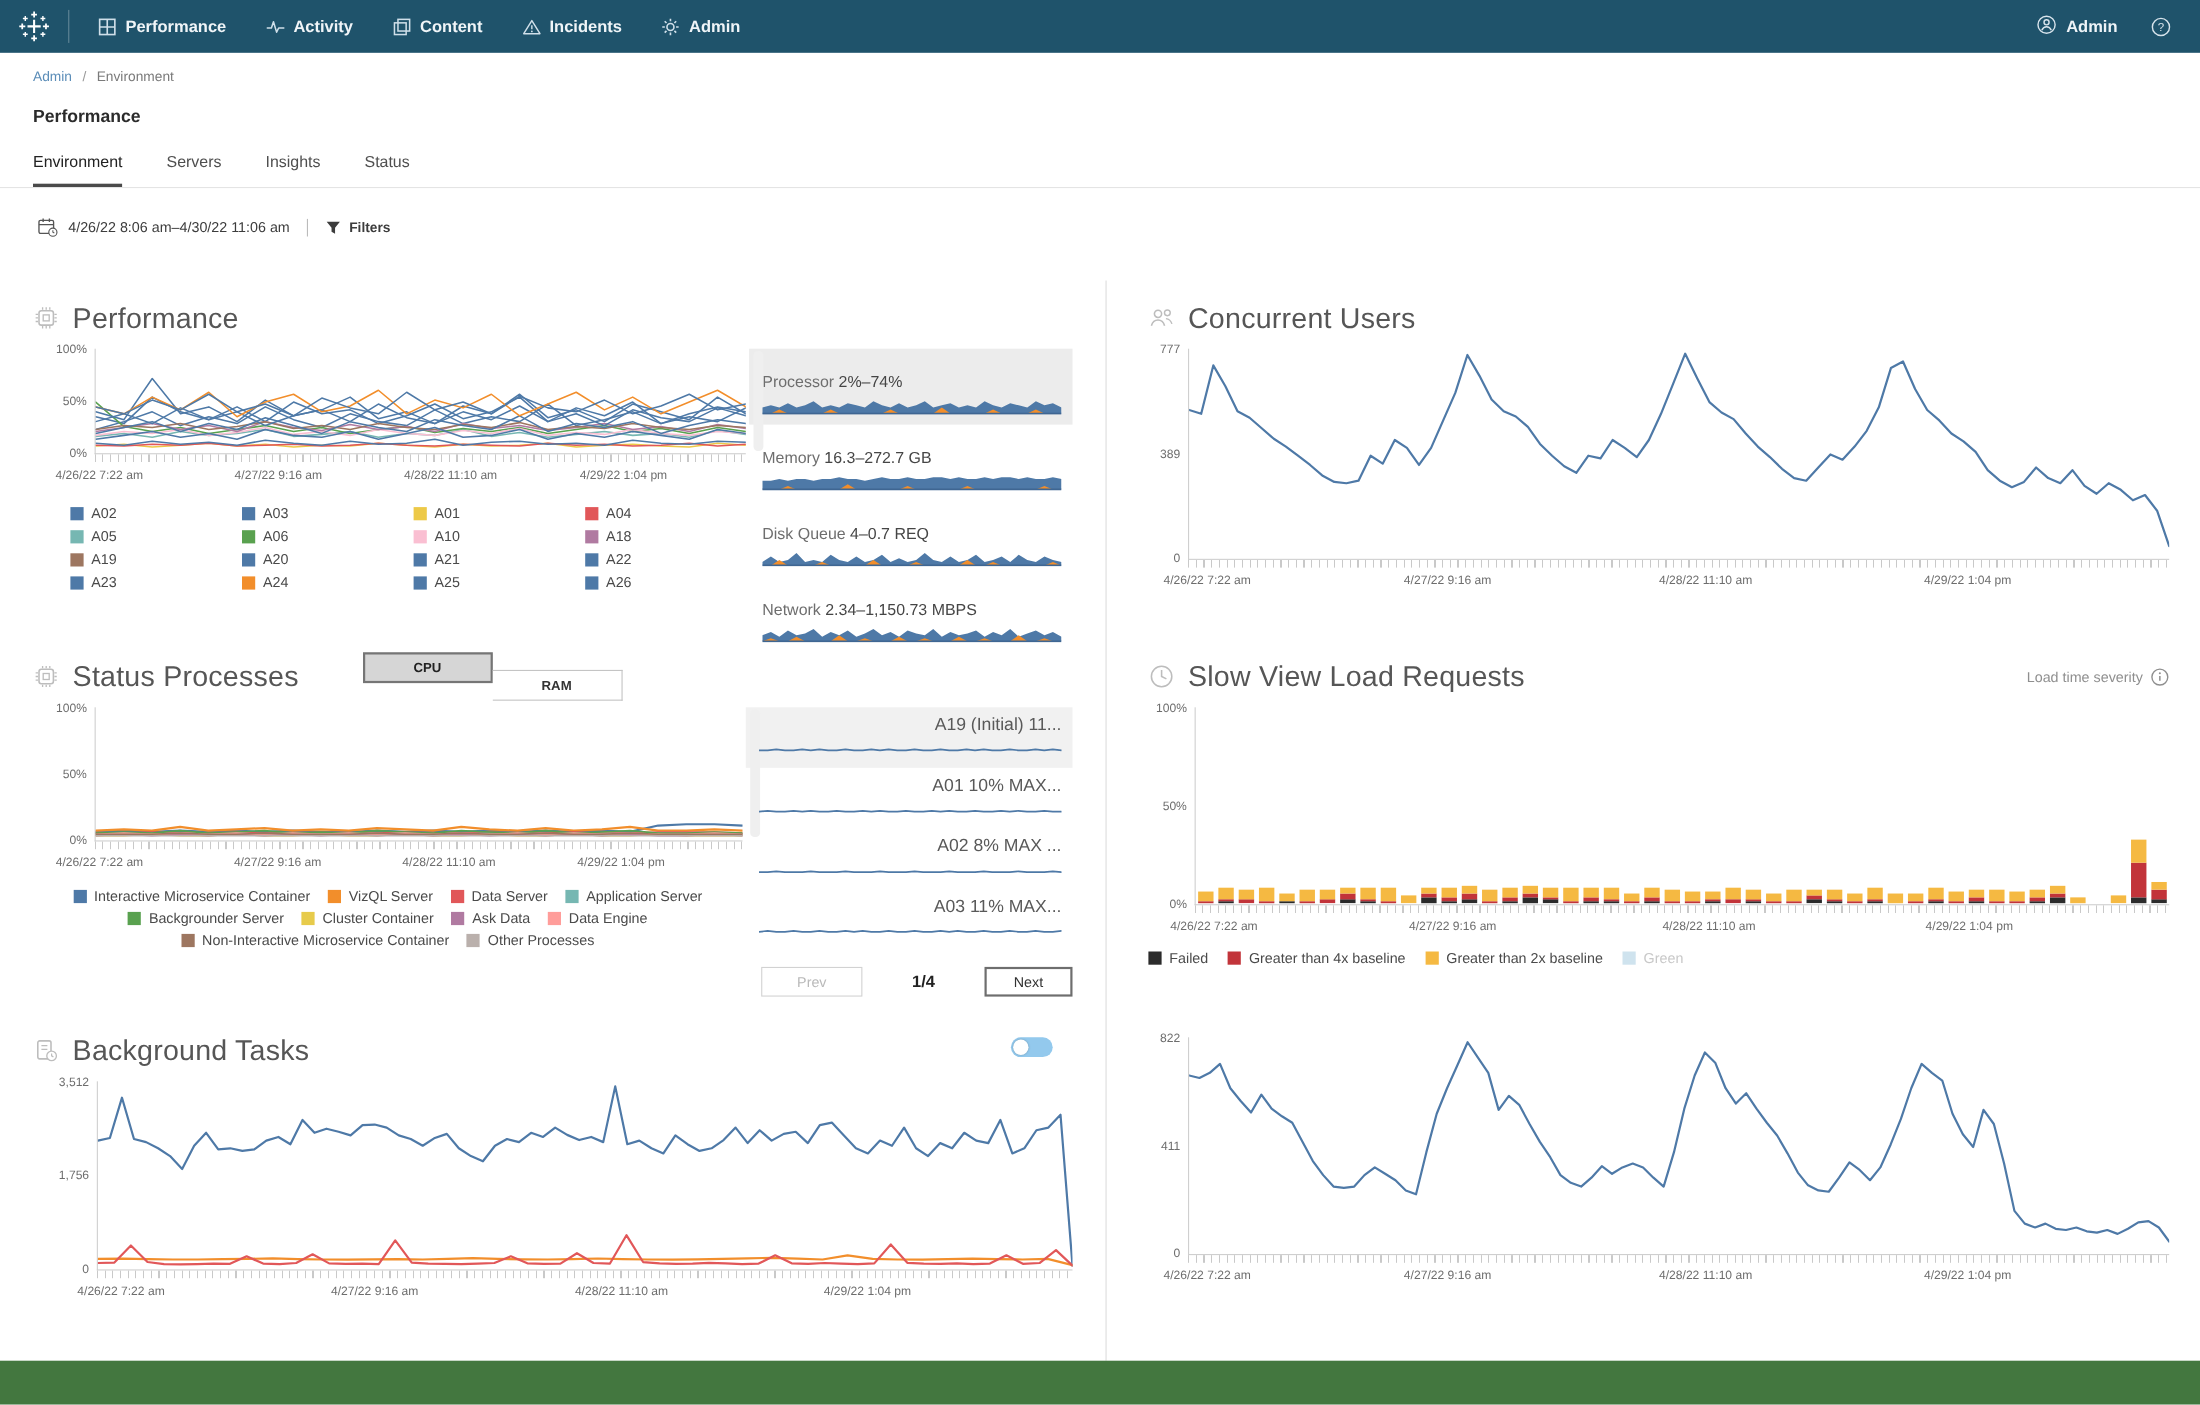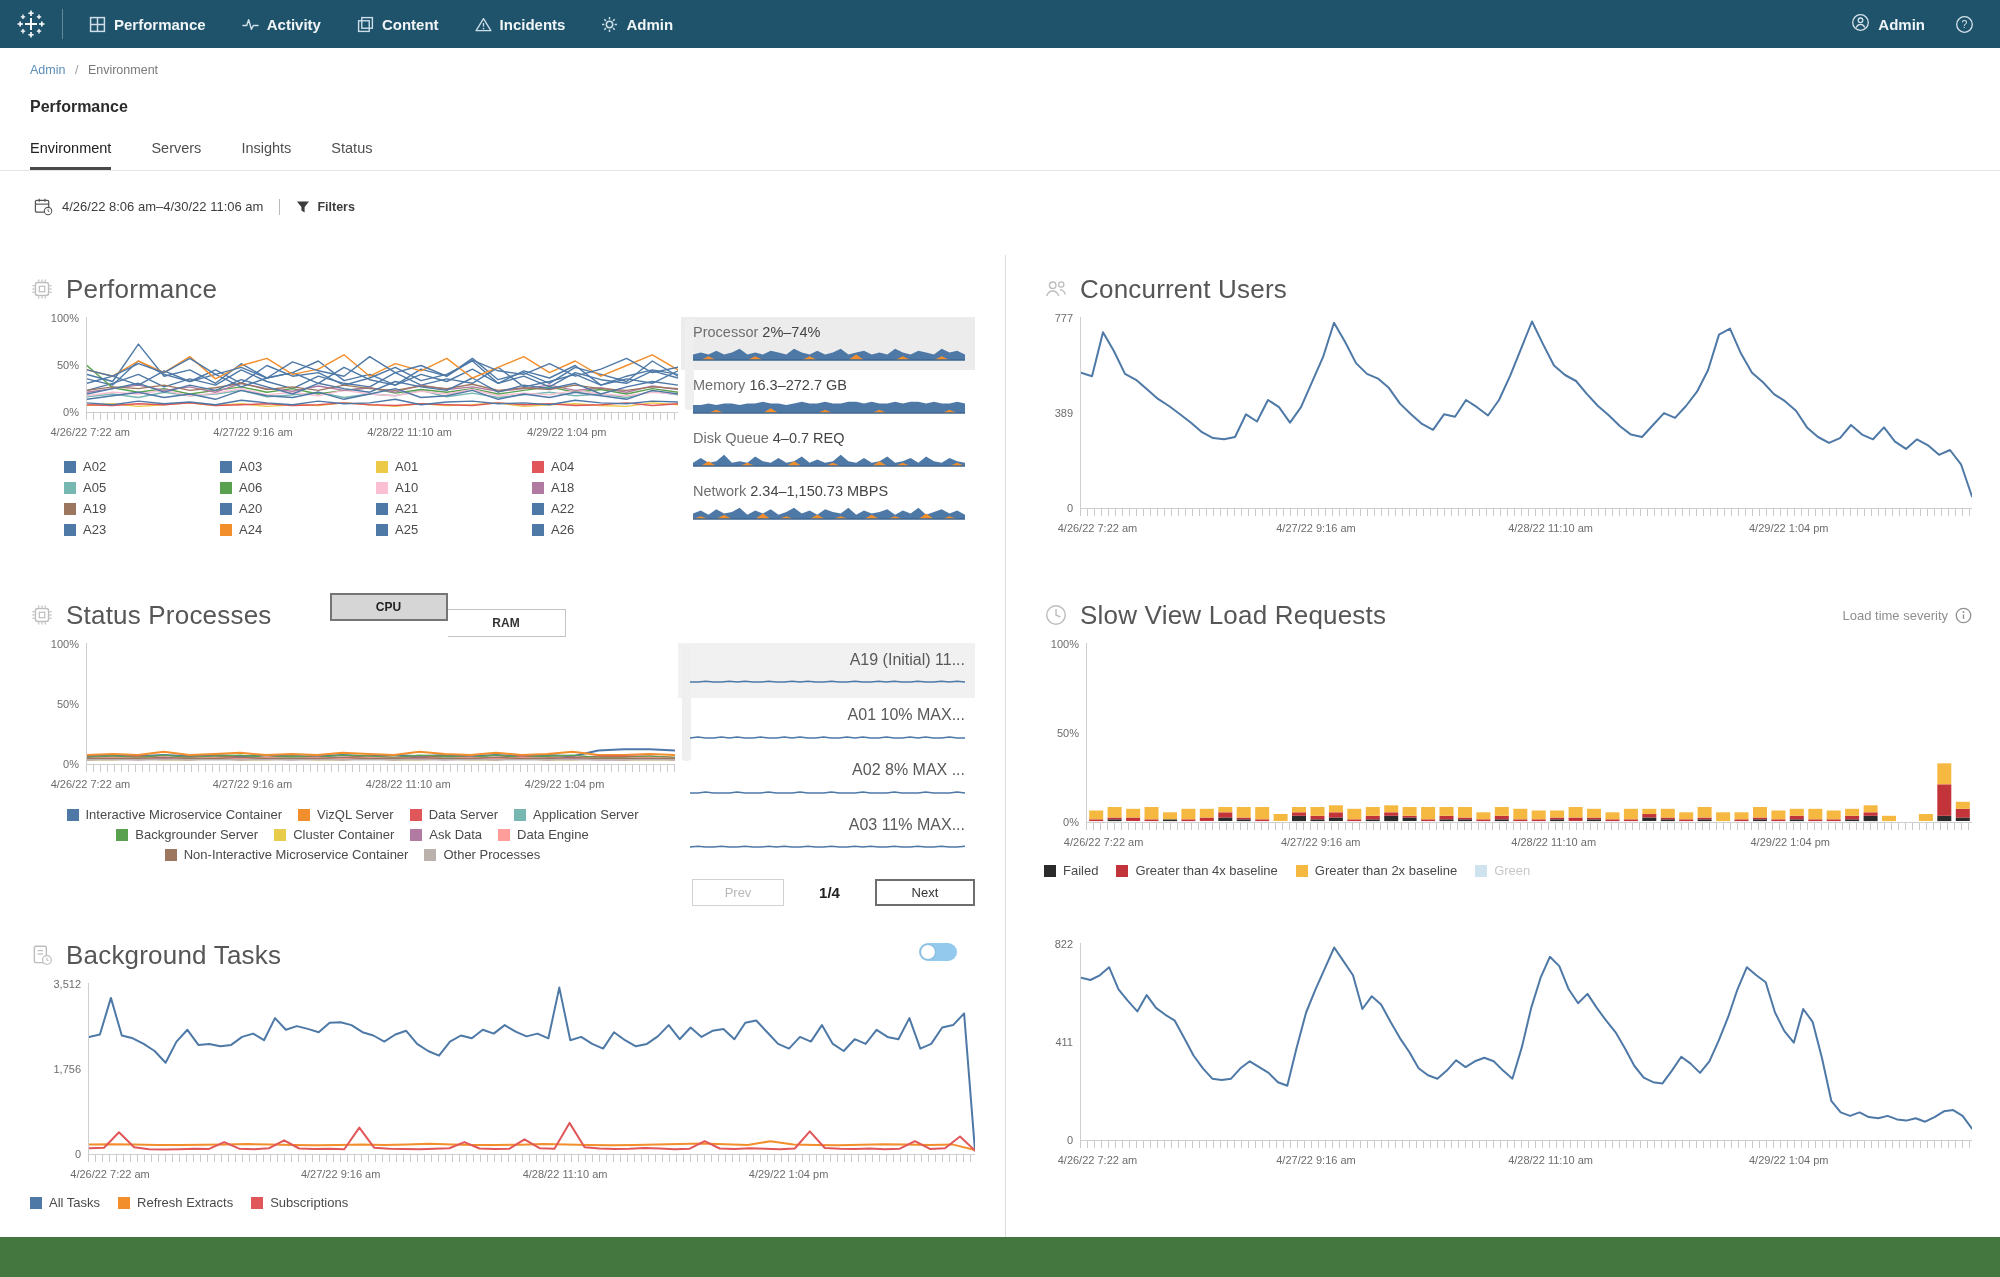--- a/index.html
+++ b/index.html
@@ -60,42 +60,42 @@
 
   
   .legend-grid { margin:18px 0 0 34px; display:grid; grid-template-columns:repeat(4,156px); row-gap:6px; }
   .legend-center { margin-top:14px; display:flex; flex-direction:column; align-items:center; gap:5px; }
   .legend-line { display:flex; gap:18px; margin-top:12px; }
   .leg-item { display:flex; align-items:center; gap:7px; font-size:13px; color:#4a4a4a; cursor:pointer; white-space:nowrap;}
   .leg-sw { width:12px; height:12px; flex:none; }
 
   
   .metrics { width:297px; margin-left:3px; }
-  .metric-row { padding:7px 10px 9px 12px; cursor:pointer; }
+  .metric-row { padding:23px 10px 9px 12px; cursor:pointer; }
   .metric-row.hl { background:#ececec; }
   .metric-label { font-size:14.5px; color:#6e6e6e; margin-bottom:4px; white-space:nowrap;}
   .metric-label b { color:#454545; font-weight:400; }
   .metric-spark { position:relative; height:17px; }
   .metric-spark svg { position:absolute; inset:0; }
 
   
   .seg { display:flex; margin-left:46px; }
   .seg .seg-btn { width:118px; height:28px; font-family:"Liberation Sans",sans-serif; font-size:12px; font-weight:700; cursor:pointer; }
   .seg .on  { background:#d6d6d6; border:2px solid #757575; color:#222; }
   .seg .off { background:#fff; border:1px solid #c4c4c4; border-left:none; color:#333;margin-top:16px; }
   .proc-rows { width:297px; margin-left:3px; }
   .proc-row { padding:8px 10px 10px 12px; cursor:pointer; }
   .proc-row.hl { background:#f1f1f1; }
   .proc-label { text-align:right; font-size:16px; color:#595959; margin-bottom:6px; white-space:nowrap; }
   .proc-spark { position:relative; height:13px; }
   .proc-spark svg { position:absolute; inset:0; }
   .pager { display:flex; align-items:center; justify-content:space-between; margin:16px 0 0 14px; width:283px; }
   .pg-prev { width:92px; height:27px; background:#fff; border:1px solid #d2d2d2; color:#b9b9b9; font-size:13px; font-family:"Liberation Sans",sans-serif; }
   .pg-page { font-size:15px; font-weight:700; color:#222; }
-  .pg-next { width:100px; height:27px; background:#fff; border:2px solid #6e6e6e; color:#333; font-size:13px; font-family:"Liberation Sans",sans-serif; cursor:pointer; }
+  .pg-next { width:80px; height:27px; background:#fff; border:2px solid #6e6e6e; color:#333; font-size:13px; font-family:"Liberation Sans",sans-serif; cursor:pointer; }
 
   
   .toggle { position:absolute; right:18px; top:8px; width:38px; height:18px; border-radius:9px; background:#93c9ed; cursor:pointer; }
   .toggle .knob { position:absolute; left:2px; top:2px; width:14px; height:14px; border-radius:50%; background:#fff; box-shadow:0 0 2px rgba(0,0,0,.25); }
 
   .severity { position:absolute; right:0; top:12px; display:flex; align-items:center; gap:7px; font-size:13px; color:#8f8f8f; }
   .severity svg { width:17px; height:17px; color:#8f8f8f; cursor:pointer; }
 
   .footer-bar { position:absolute; left:0; right:0; bottom:0; height:40px; background:#43773f; }
 </style>
@@ -579,34 +579,20 @@
                   <polyline points="0.0,165.2 15.0,164.8 30.0,149.3 45.1,164.3 60.1,166.2 75.1,166.4 90.1,166.2 105.1,165.7 120.1,165.9 135.2,159.1 150.2,165.7 165.2,166.2 180.2,165.2 195.2,157.3 210.2,165.5 225.3,165.9 240.3,165.7 255.3,166.2 270.3,144.6 285.3,164.8 300.3,165.7 315.4,165.9 330.4,166.2 345.4,165.7 360.4,165.2 375.4,159.1 390.4,165.5 405.5,165.9 420.5,165.7 435.5,156.3 450.5,165.2 465.5,165.7 480.5,139.9 495.6,164.3 510.6,165.5 525.6,165.9 540.6,165.7 555.6,165.0 570.6,165.5 585.7,166.2 600.7,165.7 615.7,158.2 630.7,165.5 645.7,165.9 660.7,165.2 675.8,165.7 690.8,166.2 705.8,165.5 720.8,148.3 735.8,165.0 750.8,165.7 765.9,165.9 780.9,165.5 795.9,166.2 810.9,165.7 825.9,158.2 840.9,165.9 856.0,165.2 871.0,153.5 886.0,167.6" fill="none" stroke="#e15759" stroke-width="2" stroke-linejoin="round" stroke-linecap="round"></polyline>
                 </svg>
               </div>
           </div>
           <div class="ruler" style="margin-left:58px"></div>
           <div class="xrow" style="margin-left:58px">
               <span style="left: -2%;">4/26/22 7:22 am</span>
               <span style="left: 24%;">4/27/22 9:16 am</span>
               <span style="left: 49%;">4/28/22 11:10 am</span>
               <span style="left: 74.5%;">4/29/22 1:04 pm</span>
-            </div>
-          <div class="legend-line">
-              <span class="leg-item">
-                <span class="leg-sw" style="background: rgb(78, 121, 167);"></span>
-                <span>All Tasks</span>
-              </span>
-              <span class="leg-item">
-                <span class="leg-sw" style="background: rgb(242, 142, 43);"></span>
-                <span>Refresh Extracts</span>
-              </span>
-              <span class="leg-item">
-                <span class="leg-sw" style="background: rgb(225, 87, 89);"></span>
-                <span>Subscriptions</span>
-              </span>
             </div>
         </div>
       </div>
     </div>
   </div>
 
   <div class="col-right">
 
     <div class="section" style="top:14px">
       <div class="sec-head">

